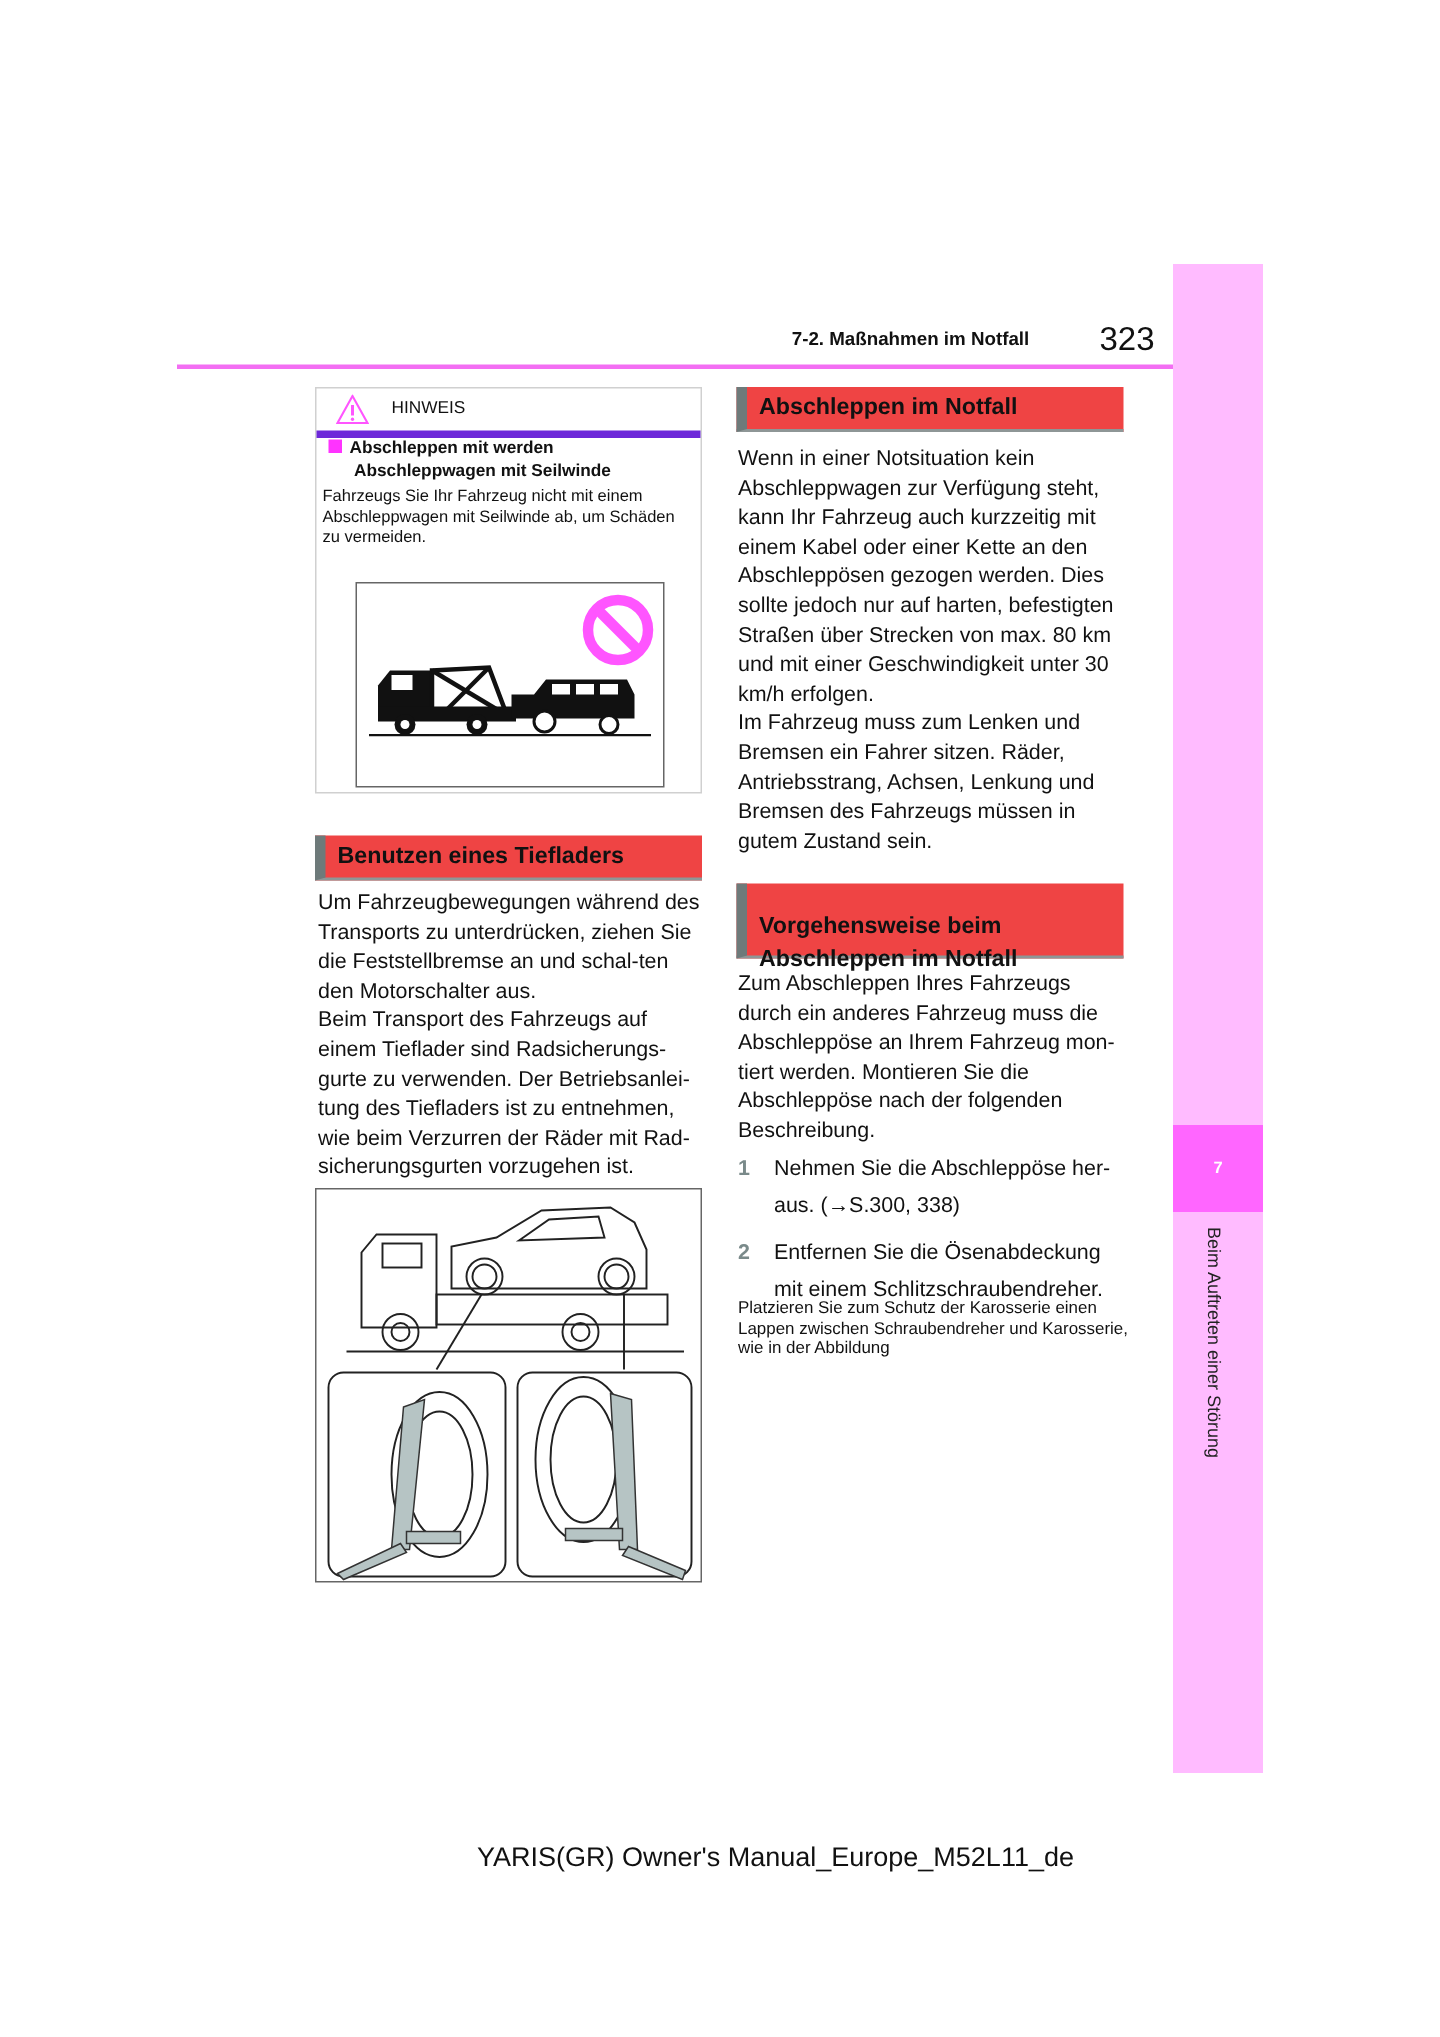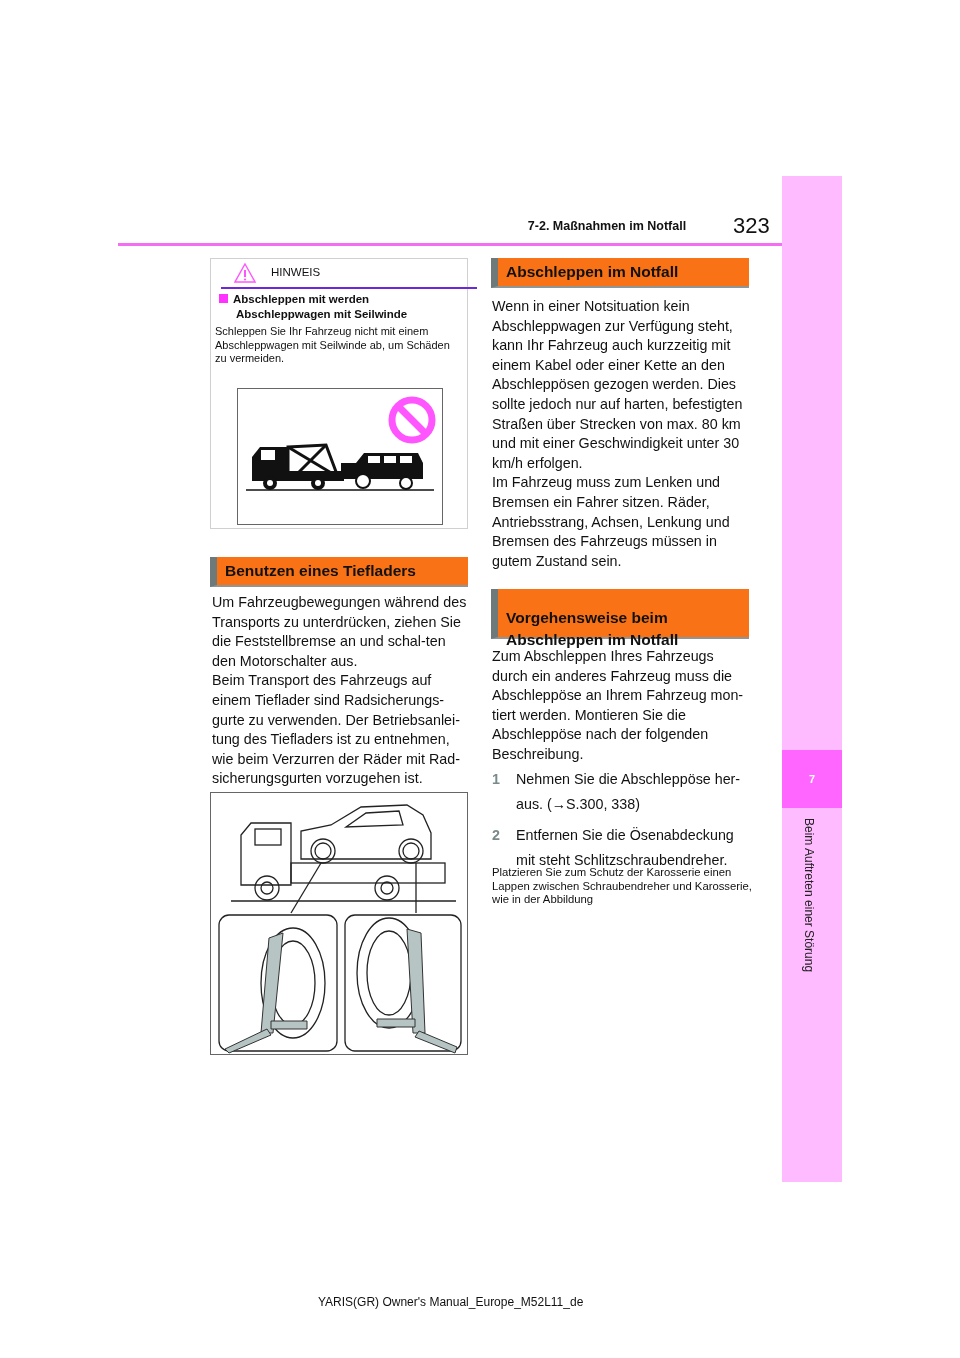--- a/index.html
+++ b/index.html
@@ -10,39 +10,39 @@
   .chapter-title { left:514px; top:219px; width:186px; text-align:center; font-size:12.5px; font-weight:bold; }
   .header-rule { left:118px; top:243px; width:664px; height:3px; background:#f36ef3; }
   .side-tab { left:782px; top:176px; width:60px; height:1006px; background:#ffbbff; }
   .side-chapter { left:782px; top:750px; width:60px; height:58px; background:#ff66ff; color:#fff;
                   font-size:11px; font-weight:bold; text-align:center; line-height:58px; }
   .side-label { left:790px; top:818px; width:40px; height:300px; }
   .side-label span { position:absolute; left:0; top:0; white-space:nowrap; font-size:12px;
                      transform-origin:0 0; transform:translate(26px,0) rotate(90deg); color:#222; }
 
   .hinweis { left:210px; top:258px; width:258px; height:271px; border:1px solid #d0d0d0; box-sizing:border-box; }
-  .hinweis-head { position:absolute; left:10px; top:0; width:100%; height:28px; border-bottom:2px solid #6d28d9; }
+  .hinweis-head { position:absolute; left:0; top:0; width:100%; height:28px; border-bottom:5px solid #6d28d9; }
   .hinweis-icon { position:absolute; left:13px; top:4px; }
   .hinweis-title { position:absolute; left:50px; top:7px; font-size:11.5px; }
   .hinweis-sub { position:absolute; left:8px; top:33px; font-size:11.5px; font-weight:bold; line-height:15px; }
   .hinweis-sub .sq { display:inline-block; width:9px; height:9px; background:#ff33ff; margin-right:5px; }
   .hinweis-sub .indent { padding-left:17px; display:block; }
   .hinweis-body { position:absolute; left:4px; top:66px; width:246px; font-size:11px; line-height:13.5px; }
   .hinweis-fig { position:absolute; left:26px; top:129px; width:206px; height:137px; border:1px solid #666; box-sizing:border-box; background:#fff; }
 
-  .section-head { background:#f97316; border-left:7px solid #6e7a7a; border-bottom:2px solid #8e9696;
+  .section-head { background:#ef4444; border-left:7px solid #6e7a7a; border-bottom:2px solid #8e9696;
                   box-sizing:border-box; font-weight:bold; font-size:15.5px; padding-left:8px; color:#111; }
   .body-text { font-size:14.3px; line-height:19.6px; }
   .body-text p { margin:0; }
   .small-text { font-size:11.3px; line-height:13.6px; }
   .step { font-size:14.3px; line-height:25px; display:flex; }
   .step .num { width:24px; font-weight:bold; color:#7a8a8a; flex:none; }
 
   .fig2 { left:210px; top:792px; width:258px; height:263px; border:1px solid #666; box-sizing:border-box; background:#fff; }
-  .footer { left:318px; top:1295px; font-size:12px; }
+  .footer { left:318px; top:1228px; font-size:18px; }
 </style>
 </head>
 <body>
 
 <div class="abs chapter-title">7-2. Maßnahmen im Notfall</div>
 <div class="abs page-number">323</div>
 <div class="abs header-rule"></div>
 
 <div class="abs side-tab"></div>
 <div class="abs side-chapter">7</div>
@@ -56,21 +56,21 @@
       <polygon points="11,1 21,19 1,19" fill="none" stroke="#ff55ff" stroke-width="1.4"></polygon>
       <line x1="11" y1="7" x2="11" y2="14" stroke="#ff55ff" stroke-width="2"></line>
       <circle cx="11" cy="16.5" r="1.1" fill="#ff55ff"></circle>
     </svg>
     <span class="hinweis-title">HINWEIS</span>
   </div>
   <div class="hinweis-sub">
     <span class="sq"></span><span>Abschleppen mit werden</span>
     <span class="indent">Abschleppwagen mit Seilwinde</span>
   </div>
-  <div class="hinweis-body">Schleppen Sie Ihr Fahrzeug nicht mit einem Abschleppwagen mit Seilwinde ab, um Schäden zu vermeiden.</div>
+  <div class="hinweis-body">Fahrzeugs Sie Ihr Fahrzeug nicht mit einem Abschleppwagen mit Seilwinde ab, um Schäden zu vermeiden.</div>
   <div class="hinweis-fig">
     <svg width="204" height="135" viewBox="0 0 204 135">
 
       <circle cx="174" cy="31" r="20" fill="none" stroke="#ff55ff" stroke-width="7"></circle>
       <line x1="160" y1="17" x2="188" y2="45" stroke="#ff55ff" stroke-width="7"></line>
 
       <path d="M14,90 L14,68 L22,58 L42,58 L42,90 Z" fill="#111"></path>
       <rect x="23" y="61" width="14" height="10" fill="#fff"></rect>
       <rect x="42" y="58" width="8" height="32" fill="#111"></rect>
 
@@ -158,19 +158,19 @@
     <span class="num">1</span>
     <span>
       <span style="display:block">Nehmen Sie die Abschleppöse her-</span>
       <span style="display:block">aus. (→S.300, 338)</span>
     </span>
   </div>
   <div class="step" style="margin-top:6px;">
     <span class="num">2</span>
     <span>
       <span style="display:block">Entfernen Sie die Ösenabdeckung</span>
-      <span style="display:block">mit steht Schlitzschraubendreher.</span>
+      <span style="display:block">mit einem Schlitzschraubendreher.</span>
     </span>
   </div>
 </div>
 <div class="abs small-text" style="left:492px; top:866px; width:260px;">Platzieren Sie zum Schutz der Karosserie einen Lappen zwischen Schraubendreher und Karosserie, wie in der Abbildung</div>
 
 <div class="abs footer">YARIS(GR) Owner's Manual_Europe_M52L11_de</div>
 
 </body></html>

